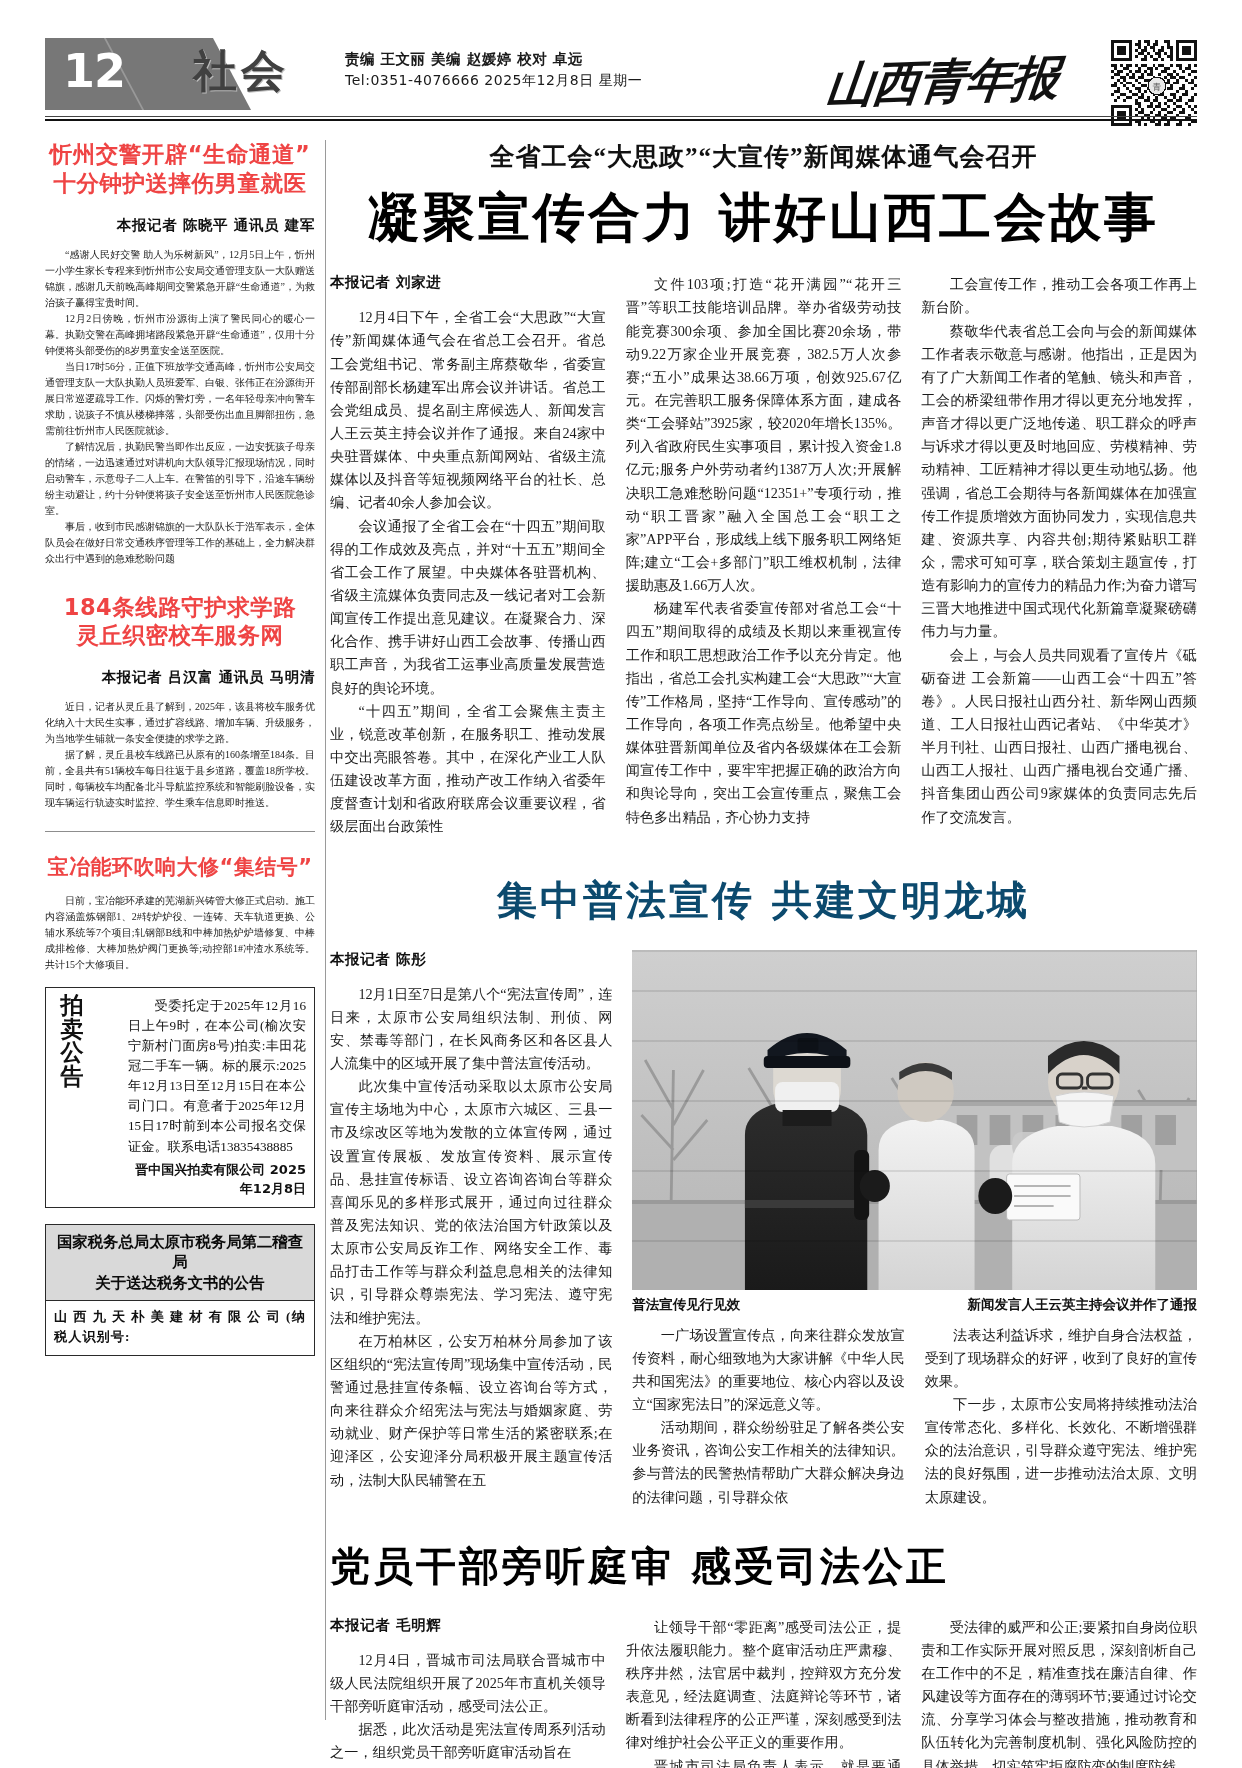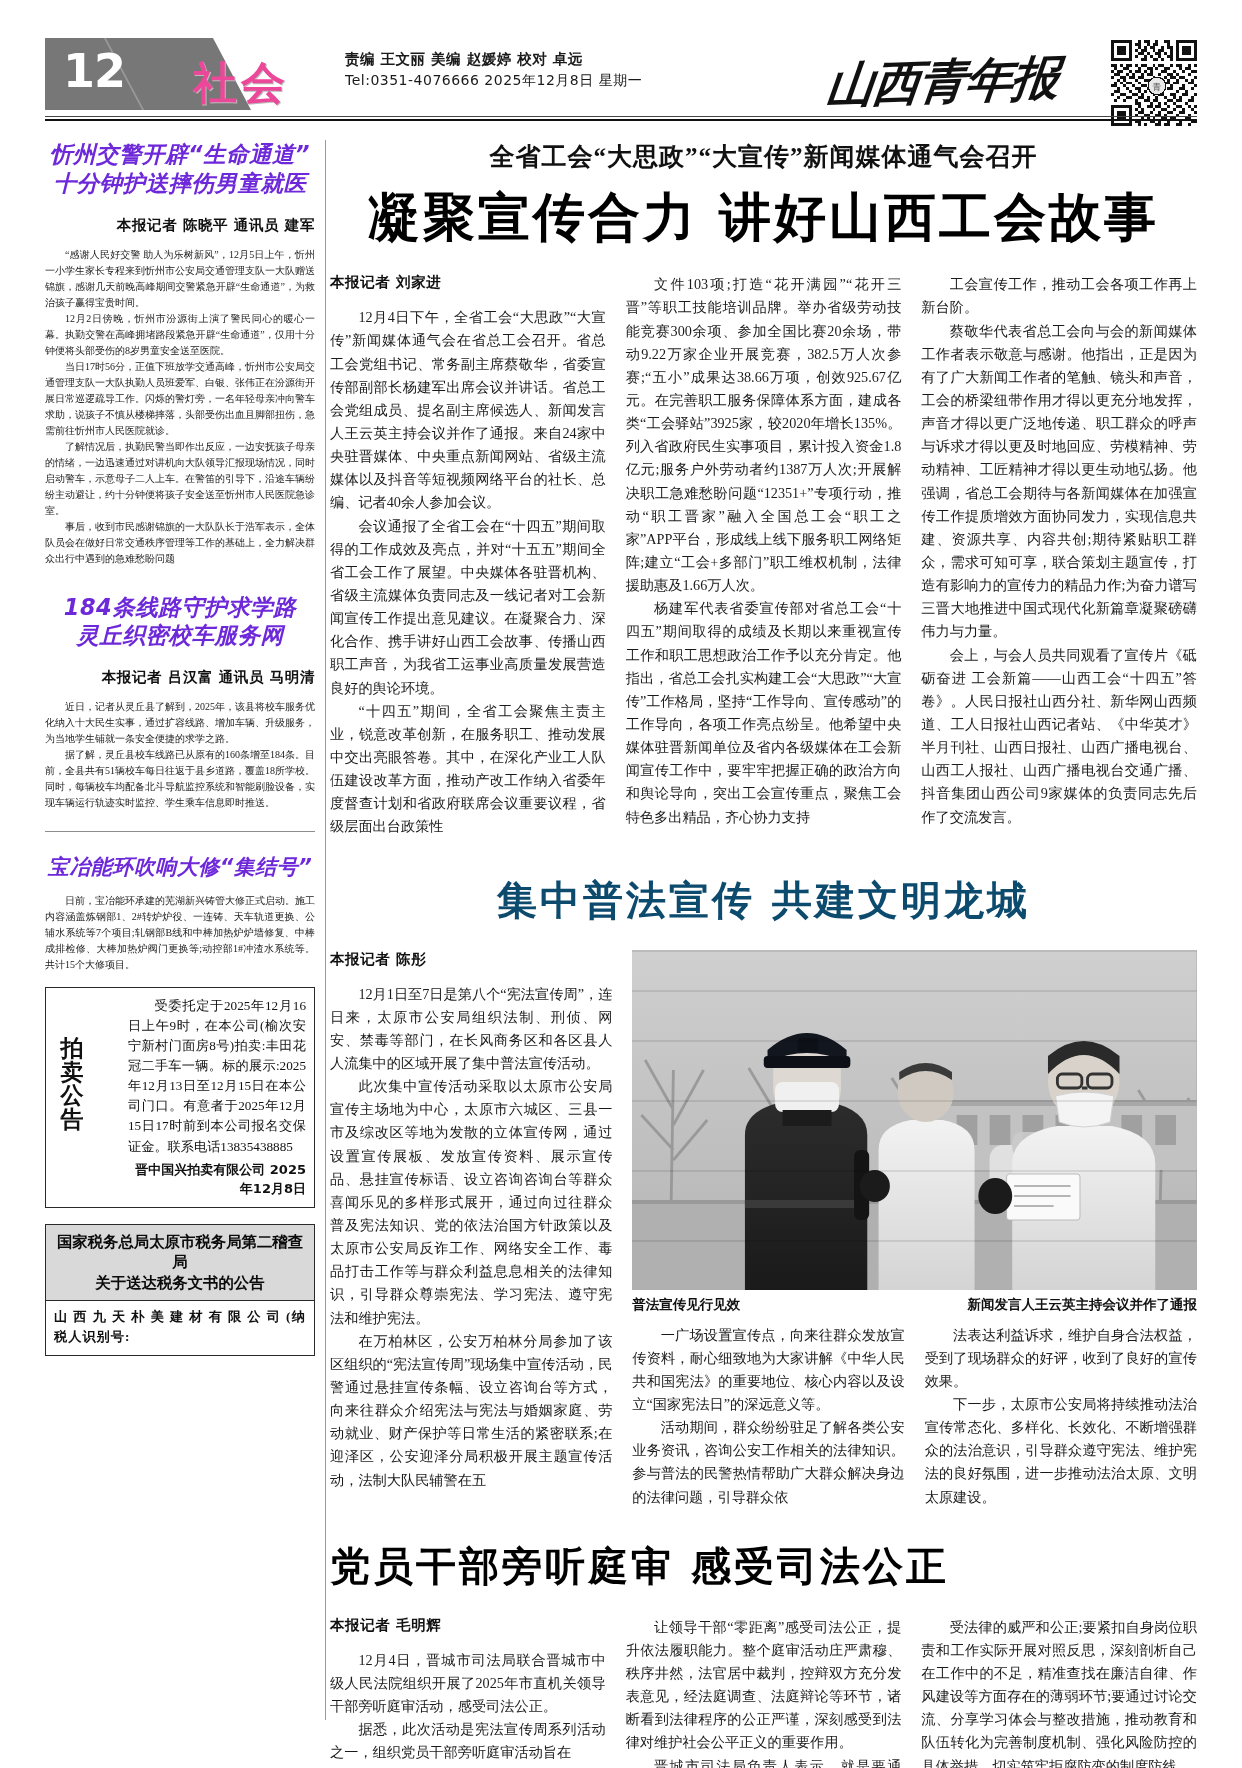--- a/index.html
+++ b/index.html
@@ -23,23 +23,23 @@
   .folio-num{
     position:absolute;left:18px;top:6px;
     font-family:"DejaVu Sans",sans-serif;
     font-weight:bold;font-size:46px;color:#fff;letter-spacing:-1px;
   }
   .folio-diag{
     position:absolute;left:78px;top:0;width:132px;height:72px;
     border-left:2px solid #999;transform:skewX(28deg);
   }
   .section-name{
-    position:absolute;left:148px;top:16px;
+    position:absolute;left:148px;top:4px;
     font-family:"Liberation Serif",serif;
-    font-size:44px;font-weight:bold;color:#ec4899;letter-spacing:4px;
+    font-size:44px;font-weight:bold;color:#404040;letter-spacing:4px;
     text-shadow:1px 1px 0 #bbb;
   }
   .masthead-meta{position:absolute;left:300px;top:10px;line-height:1.55;}
   .masthead-meta .ln{
     font-family:"DejaVu Sans",sans-serif;
     font-size:14.5px;font-weight:bold;color:#1a1a1a;letter-spacing:.5px;
   }
   .masthead-meta .ln2{font-weight:normal;font-size:14px;}
   .nameplate{position:absolute;right:140px;top:12px;width:360px;text-align:right;}
   .nameplate .logo{
@@ -51,21 +51,21 @@
   .qr svg{display:block;}
   .masthead-rule{position:absolute;left:45px;top:116px;width:1152px;height:1px;background:#444;}
   .masthead-rule2{position:absolute;left:45px;top:119px;width:1152px;height:2px;background:#111;}
 
   
   .vrule{position:absolute;width:1px;background:#9a9a9a;}
 
   
   .hl{
     font-family:"DejaVu Sans",sans-serif;
-    font-weight:bold;color:#6d28d9;text-align:center;line-height:1.28;font-style:italic;
+    font-weight:bold;color:#ef4444;text-align:center;line-height:1.28;
   }
   .byline{
     font-family:"DejaVu Sans",sans-serif;
     font-weight:bold;font-size:14.5px;color:#111;letter-spacing:.6px;
   }
   .body{
     font-family:"Liberation Serif","DejaVu Serif",serif;
     font-size:14.4px;line-height:1.62;color:#1a1a1a;
     text-align:justify;text-justify:inter-ideograph;
   }
@@ -81,21 +81,21 @@
   .artgap{height:26px;}
 
   
   .auction{
     position:relative;border:1px solid #2a2a2a;margin-top:14px;
     padding:8px 8px 8px 54px;min-height:92px;box-sizing:border-box;
   }
   .auction .vtitle{
     position:absolute;left:6px;top:6px;width:40px;
     font-family:"DejaVu Sans",sans-serif;font-weight:bold;
-    font-size:23px;line-height:1.03;color:#111;text-align:center;margin-top:43px;
+    font-size:23px;line-height:1.03;color:#111;text-align:center;
   }
   .auction .atext{font-family:"Liberation Serif",serif;font-size:13.2px;line-height:1.52;text-align:justify;margin-left:28px;}
   .auction .atext p{margin:0;}
   .auction .sig{
     font-family:"DejaVu Sans",sans-serif;font-weight:bold;font-size:13px;
     text-align:right;margin-top:3px;
   }
 
   
   .taxbox{border:1px solid #2a2a2a;margin-top:16px;padding:0 0 8px 0;}

